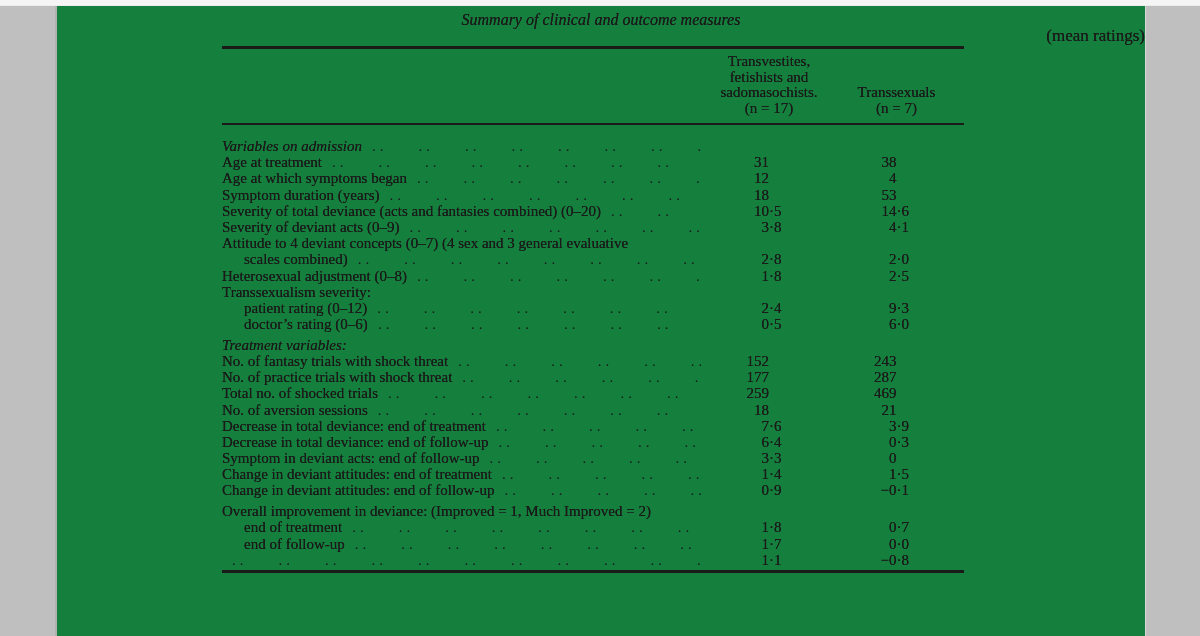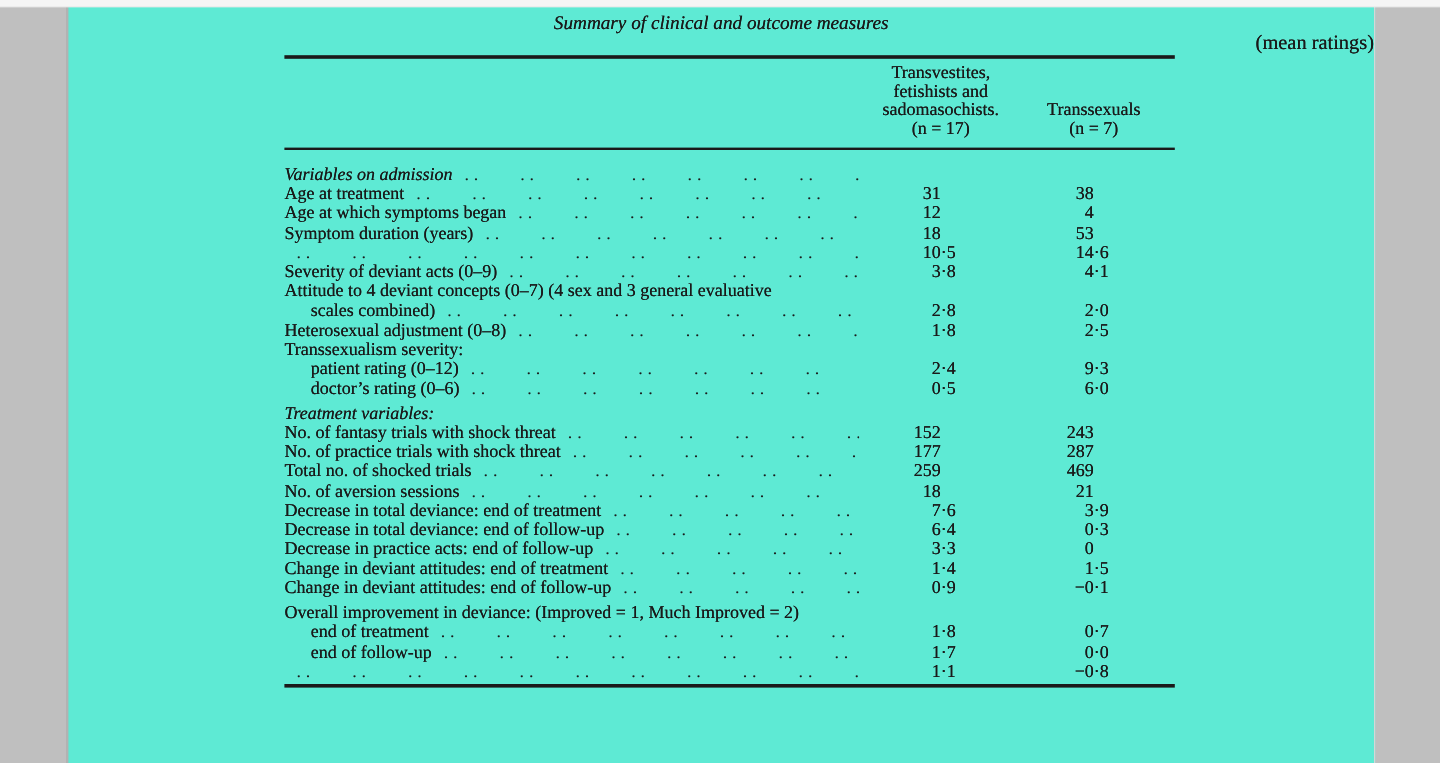--- a/index.html
+++ b/index.html
@@ -4,36 +4,36 @@
 <style>
   html,body{margin:0;padding:0;}
   body{
     width:1200px;height:636px;overflow:hidden;position:relative;
     background:#bfbfbf;
     font-family:"Liberation Serif","DejaVu Serif",serif;
     color:#1a1a1a;
   }
   .top-strip{position:absolute;left:0;top:0;width:1200px;height:5px;background:#f5f5f5;border-bottom:1px solid #ececec;z-index:3;}
   .page{
-    position:absolute;left:55px;top:5px;width:1088px;height:631px;background:#5eead4;
+    position:absolute;left:55px;top:5px;width:1088px;height:631px;background:#15803d;
     border-left:2px solid #b2b2b2;border-right:1px solid #d6d6d6;z-index:1;
   }
   
   .frag{position:absolute;left:514px;top:-4px;height:4px;display:flex;align-items:flex-end;gap:9px;z-index:4;}
   .frag i{display:block;background:#2a2a2a;height:3px;border-radius:1px;}
   .frag .f1{width:5px;}
   .frag .f2{width:30px;}
   .frag .f3{width:6px;}
 
   .title1{position:absolute;left:0;top:6px;width:100%;text-align:center;
     font-style:italic;font-size:16px;line-height:17px;text-shadow:0 0 .5px currentColor;}
   .title2{position:absolute;left:0;top:22px;width:100%;text-align:right;
     font-size:17px;line-height:17px;text-shadow:0 0 .4px currentColor;}
 
-  .tablewrap{position:absolute;left:180px;top:41px;width:742px;font-size:15px;}
+  .tablewrap{position:absolute;left:165px;top:41px;width:742px;font-size:15px;}
   .rule{background:#1a1a1a;}
   .rule-top{height:3px;}
   .rule-mid{height:2px;}
   .rule-bottom{height:3px;margin-top:2px;}
 
   .thead{display:flex;align-items:flex-end;padding:5px 0 7px;}
   .thead .spacer{flex:1 1 0;}
   .hcol{text-align:center;line-height:15.5px;font-size:15px;text-shadow:0 0 .4px currentColor;}
   .hcol.c1{width:150px;margin-right:-15px;}
   .hcol.c2{width:135px;}
@@ -130,20 +130,21 @@
           <span class="val">
             <span class="ip">18</span>
             <span class="fp"></span>
           </span>
           <span class="val v2">
             <span class="ip">53</span>
             <span class="fp"></span>
           </span>
         </div>
         <div class="row">
+          <span class="lbl">Severity of total deviance (acts and fantasies combined) (0–20)</span>
           <span class="leader">..&nbsp;&nbsp;&nbsp;&nbsp;..&nbsp;&nbsp;&nbsp;&nbsp;..&nbsp;&nbsp;&nbsp;&nbsp;..&nbsp;&nbsp;&nbsp;&nbsp;..&nbsp;&nbsp;&nbsp;&nbsp;..&nbsp;&nbsp;&nbsp;&nbsp;..&nbsp;&nbsp;&nbsp;&nbsp;..&nbsp;&nbsp;&nbsp;&nbsp;..&nbsp;&nbsp;&nbsp;&nbsp;..&nbsp;&nbsp;&nbsp;&nbsp;..&nbsp;&nbsp;&nbsp;&nbsp;..&nbsp;&nbsp;&nbsp;&nbsp;..&nbsp;&nbsp;&nbsp;&nbsp;..&nbsp;&nbsp;&nbsp;&nbsp;</span>
           <span class="val">
             <span class="ip">10</span>
             <span class="fp">·5</span>
           </span>
           <span class="val v2">
             <span class="ip">14</span>
             <span class="fp">·6</span>
           </span>
         </div>
@@ -309,21 +310,21 @@
           <span class="val">
             <span class="ip">6</span>
             <span class="fp">·4</span>
           </span>
           <span class="val v2">
             <span class="ip">0</span>
             <span class="fp">·3</span>
           </span>
         </div>
         <div class="row">
-          <span class="lbl">Decrease in practice acts: end of follow-up</span>
+          <span class="lbl">Symptom in deviant acts: end of follow-up</span>
           <span class="leader">..&nbsp;&nbsp;&nbsp;&nbsp;..&nbsp;&nbsp;&nbsp;&nbsp;..&nbsp;&nbsp;&nbsp;&nbsp;..&nbsp;&nbsp;&nbsp;&nbsp;..&nbsp;&nbsp;&nbsp;&nbsp;..&nbsp;&nbsp;&nbsp;&nbsp;..&nbsp;&nbsp;&nbsp;&nbsp;..&nbsp;&nbsp;&nbsp;&nbsp;..&nbsp;&nbsp;&nbsp;&nbsp;..&nbsp;&nbsp;&nbsp;&nbsp;..&nbsp;&nbsp;&nbsp;&nbsp;..&nbsp;&nbsp;&nbsp;&nbsp;..&nbsp;&nbsp;&nbsp;&nbsp;..&nbsp;&nbsp;&nbsp;&nbsp;</span>
           <span class="val">
             <span class="ip">3</span>
             <span class="fp">·3</span>
           </span>
           <span class="val v2">
             <span class="ip">0</span>
             <span class="fp"></span>
           </span>
         </div>

